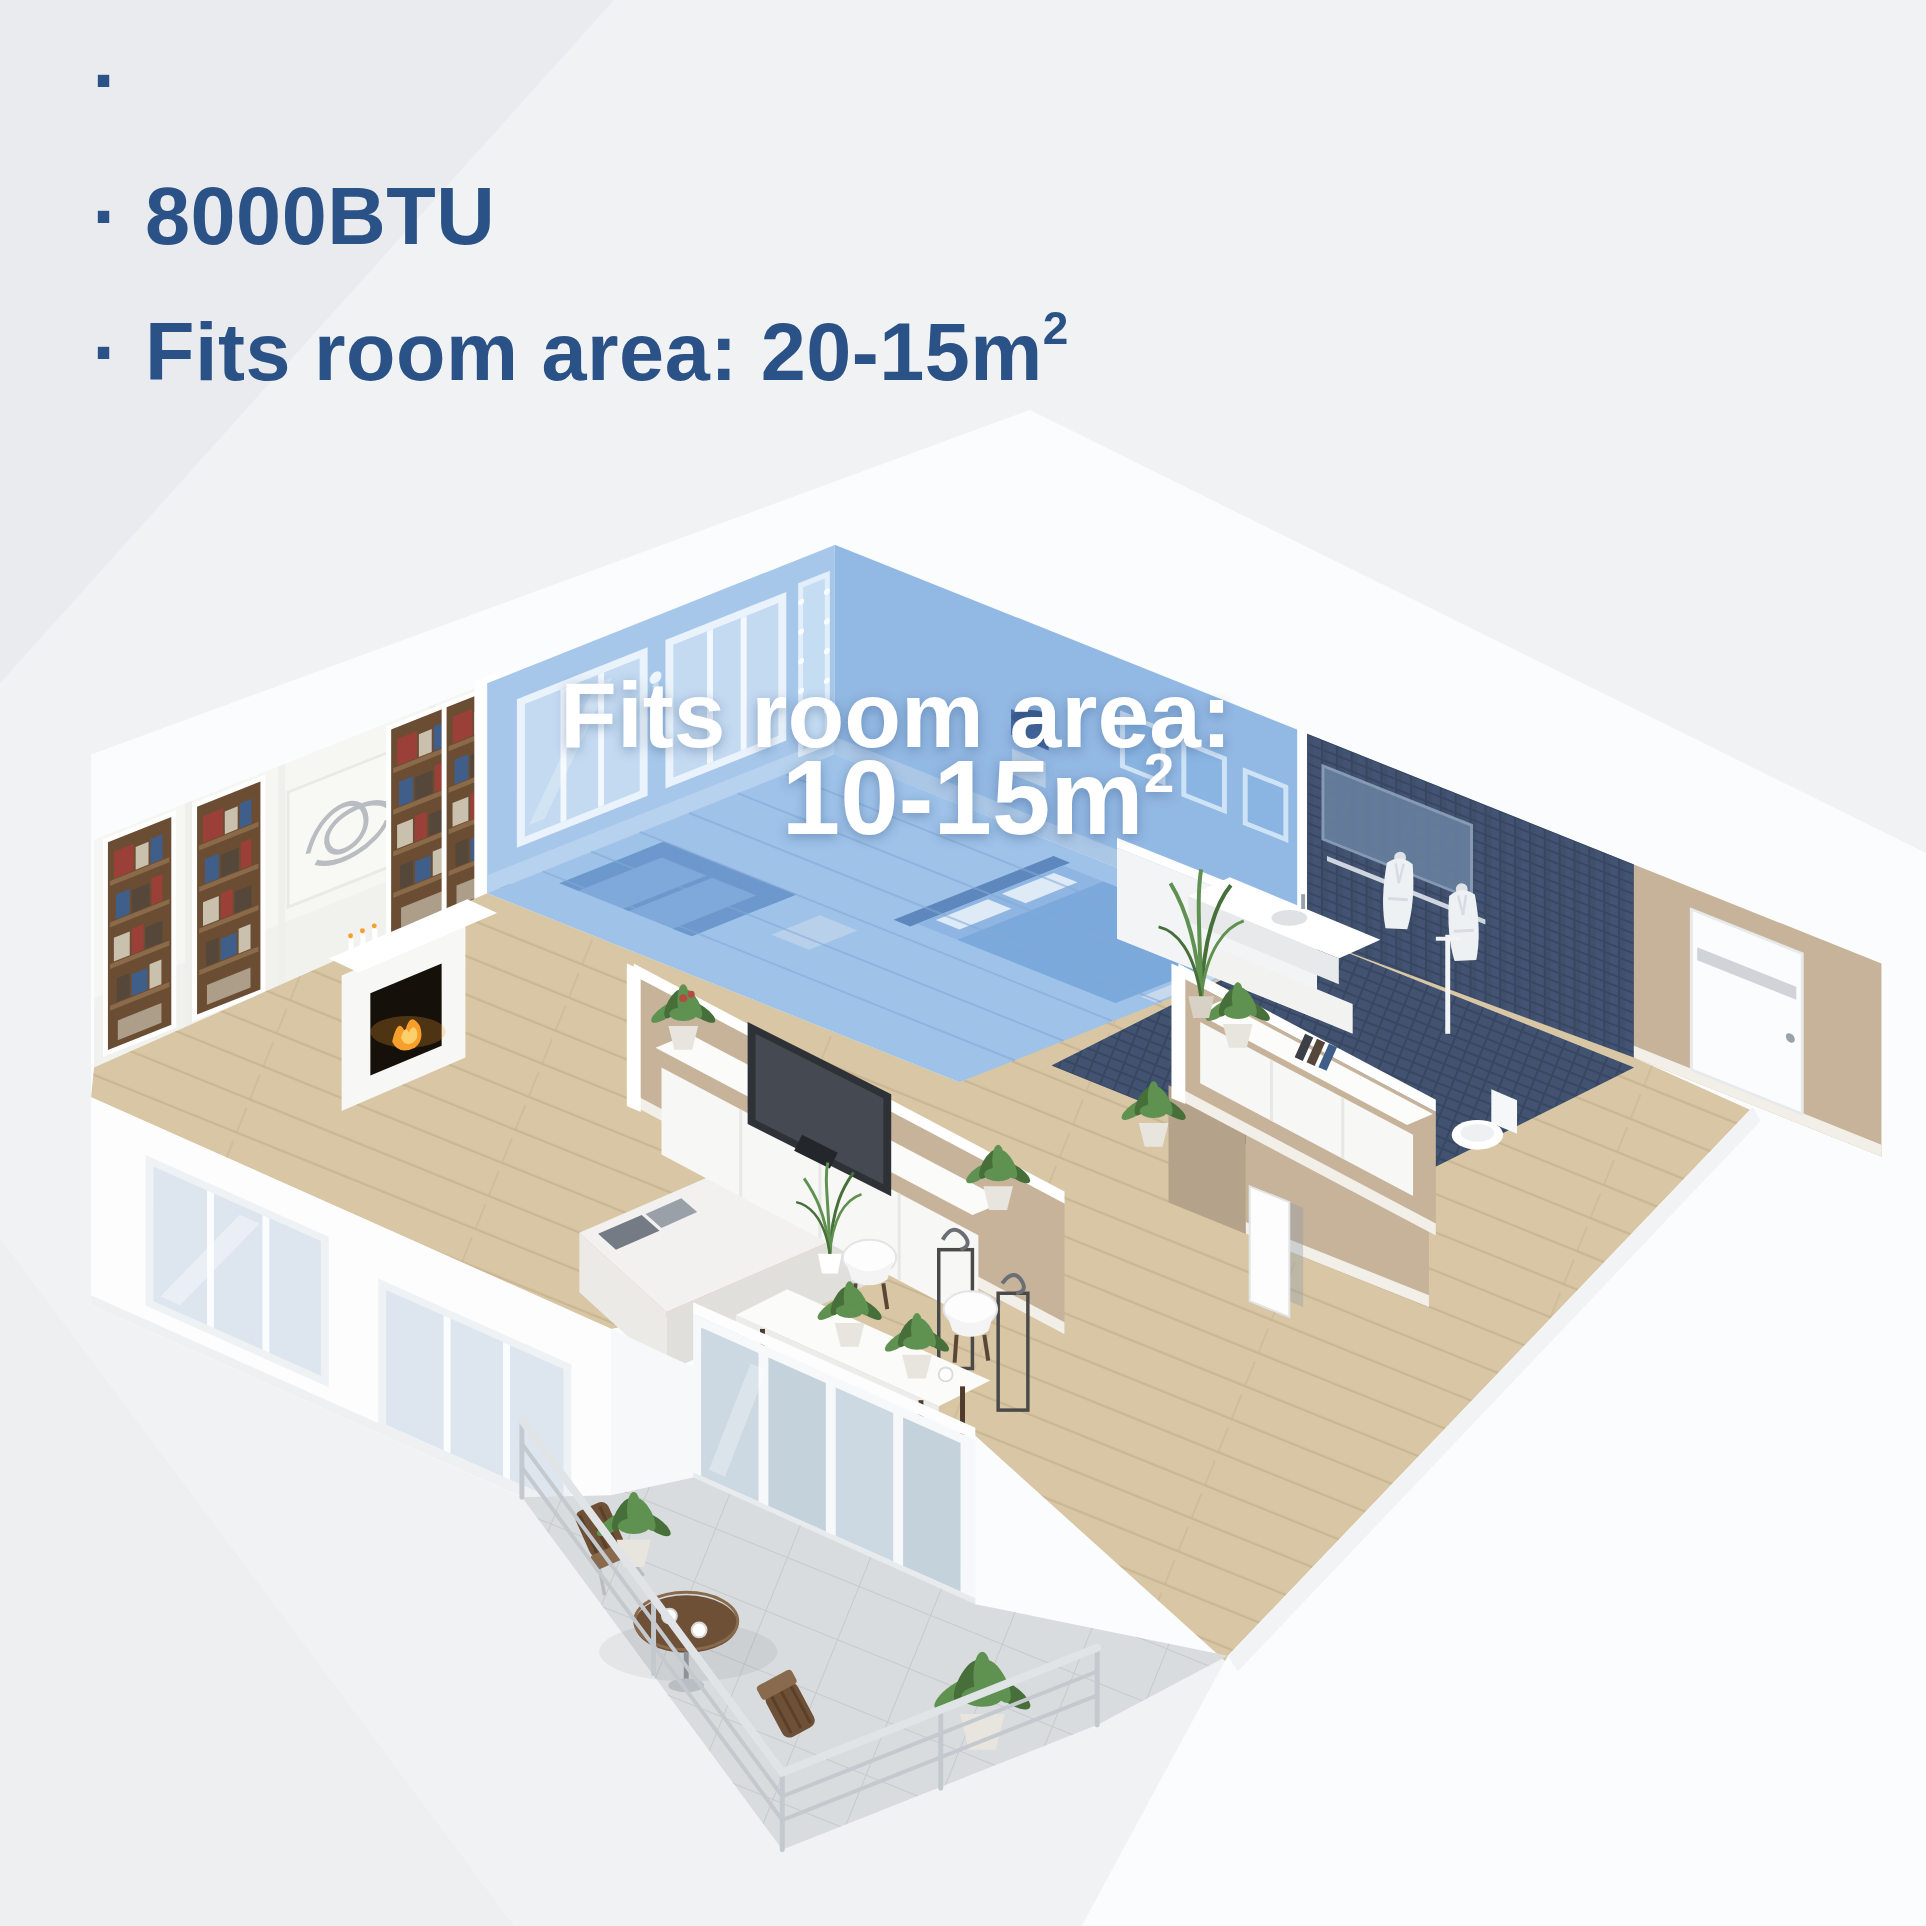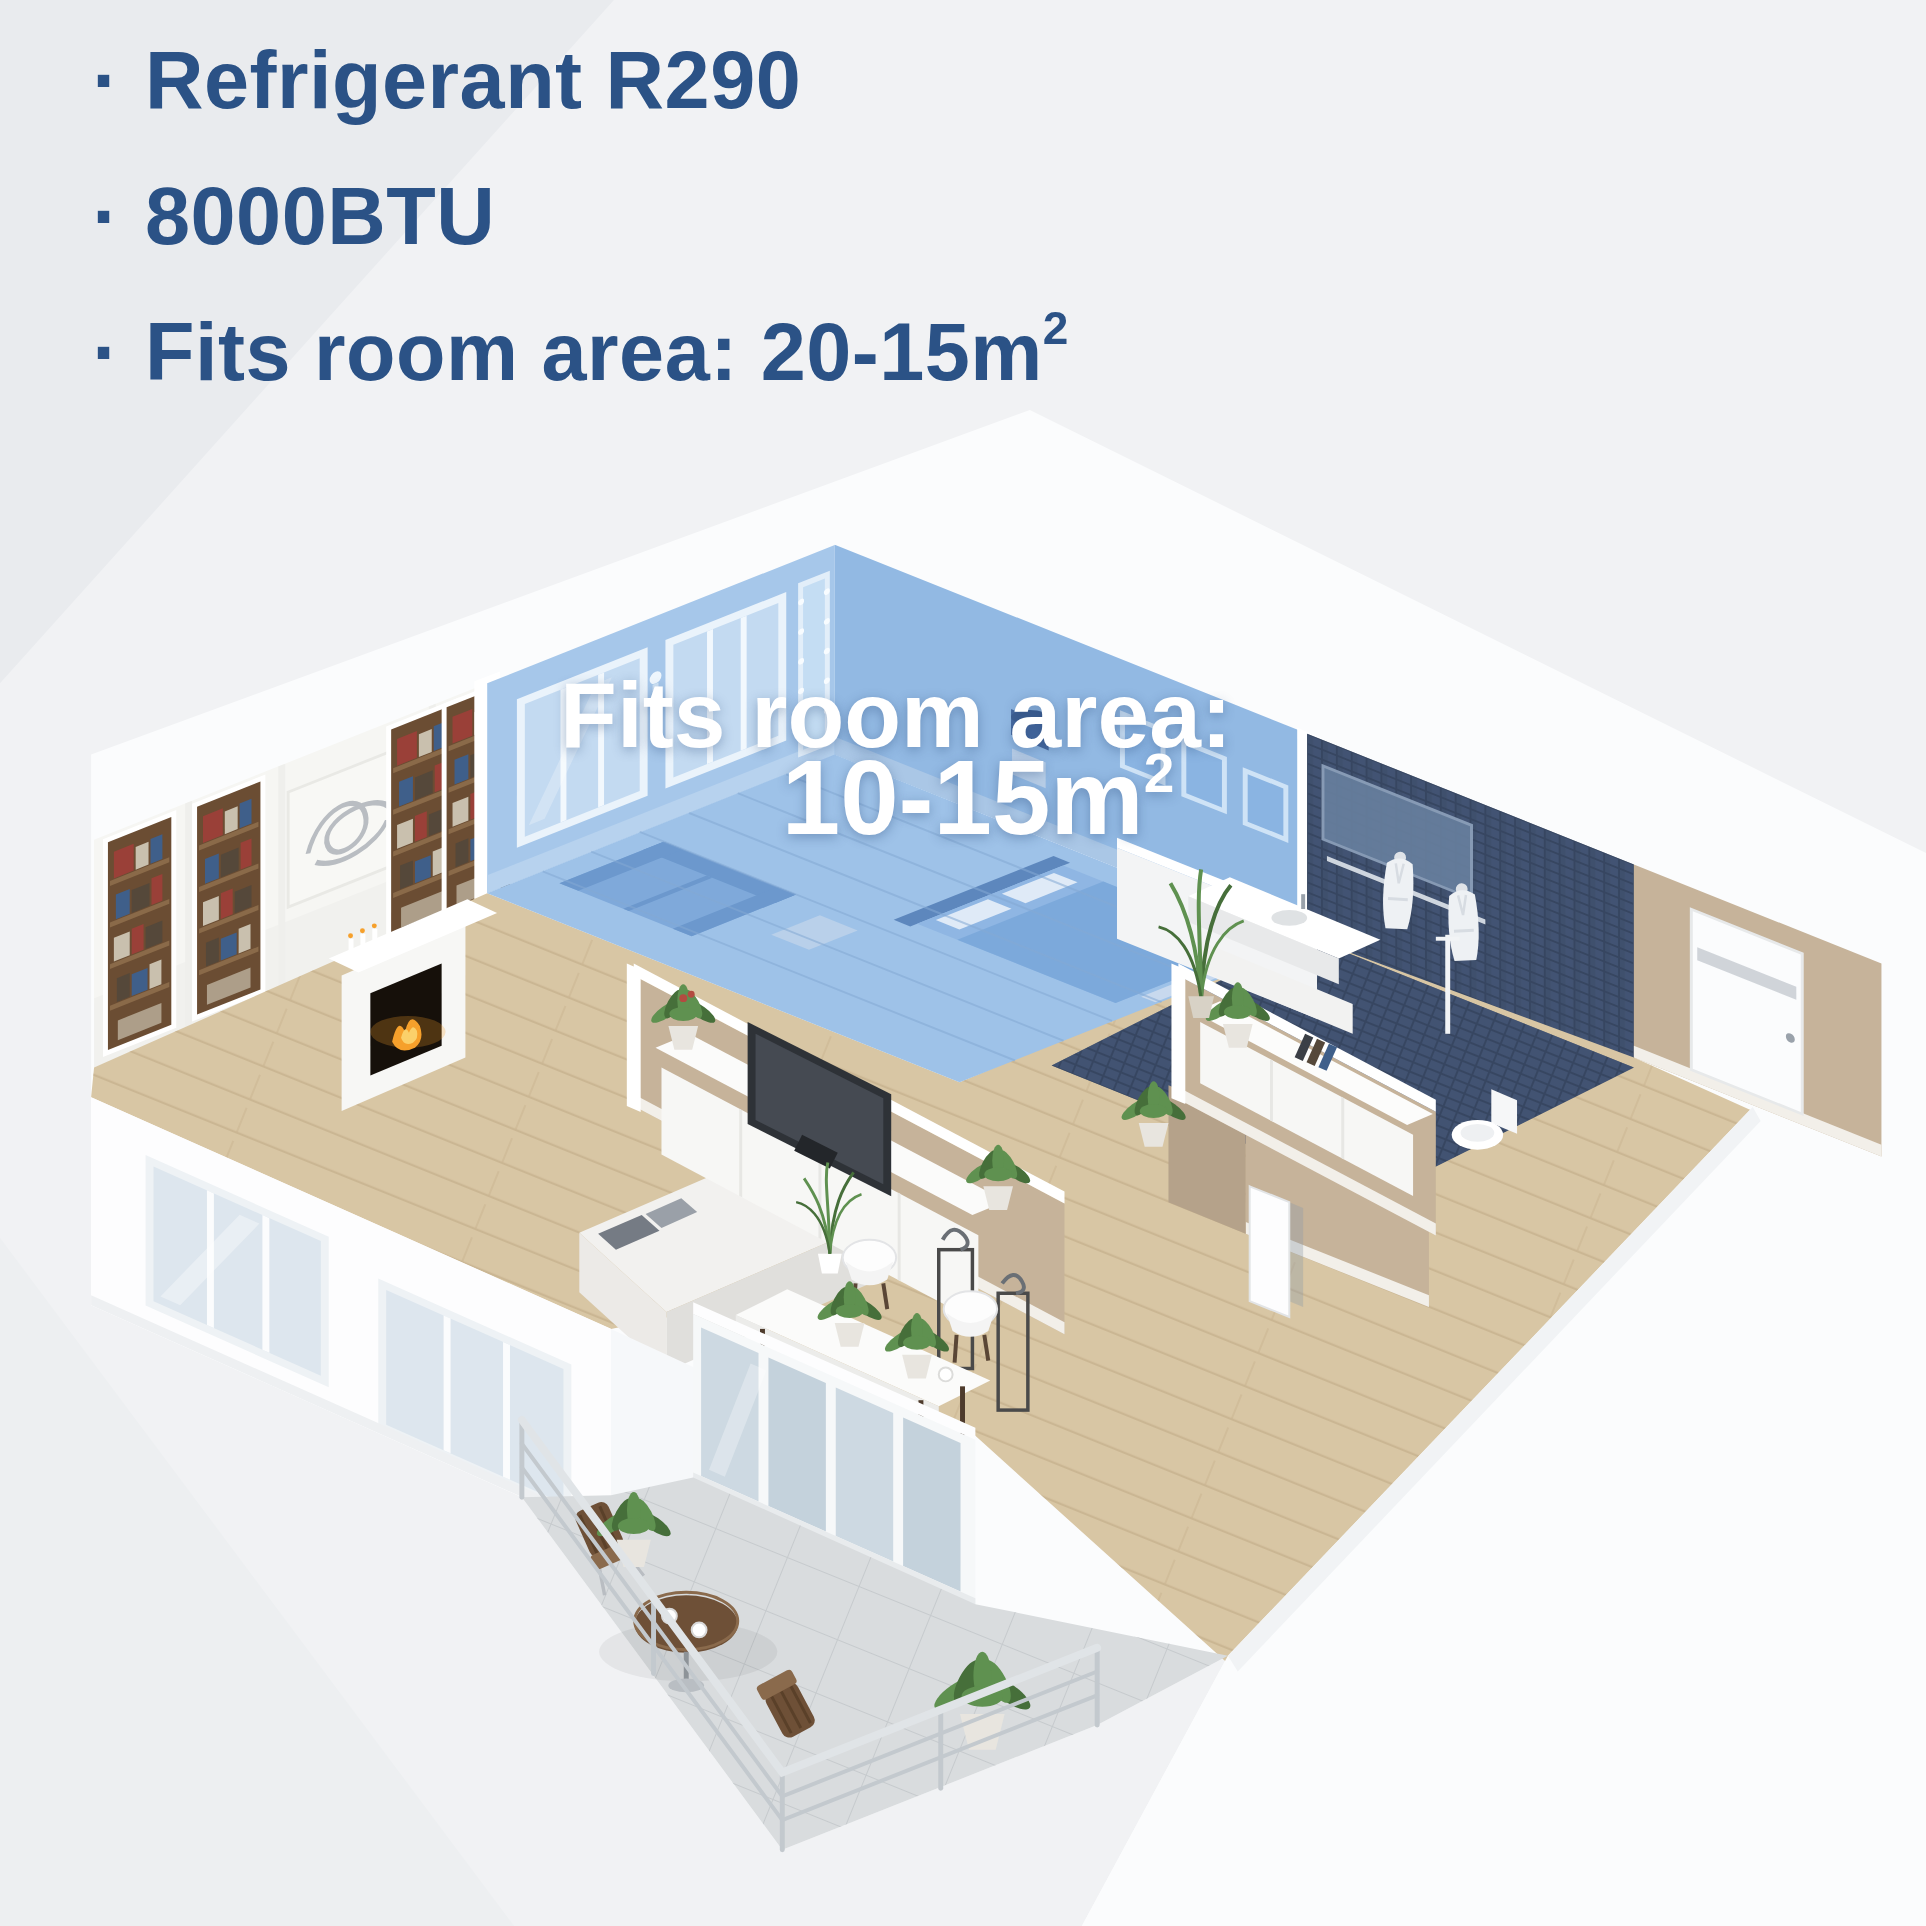--- a/index.html
+++ b/index.html
@@ -455,21 +455,20 @@
     </g>
   </g>
 
   <path d="M1770,1118 L1946,1192 L1946,1946 L1092,1946 L1240,1672 Z" fill="var(--wall-white)"></path>
   <path d="M1770,1118 L1240,1672 L1250,1688 L1778,1132 Z" fill="#f1f3f5"></path>
 </svg>
 
   <div class="specs">
     <div class="spec-row">
       <span class="dot">·</span>
-      <span>Refrigerant R290</span>
     </div>
     <div class="spec-row">
       <span class="dot">·</span>
       <span>8000BTU</span>
     </div>
     <div class="spec-row">
       <span class="dot">·</span>
       <span><span>Fits room area: 20-15m</span><sup>2</sup></span>
     </div>
   </div>

